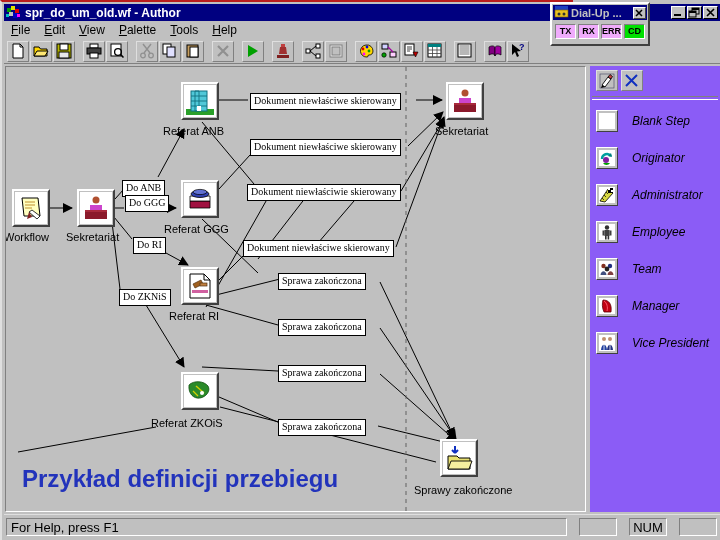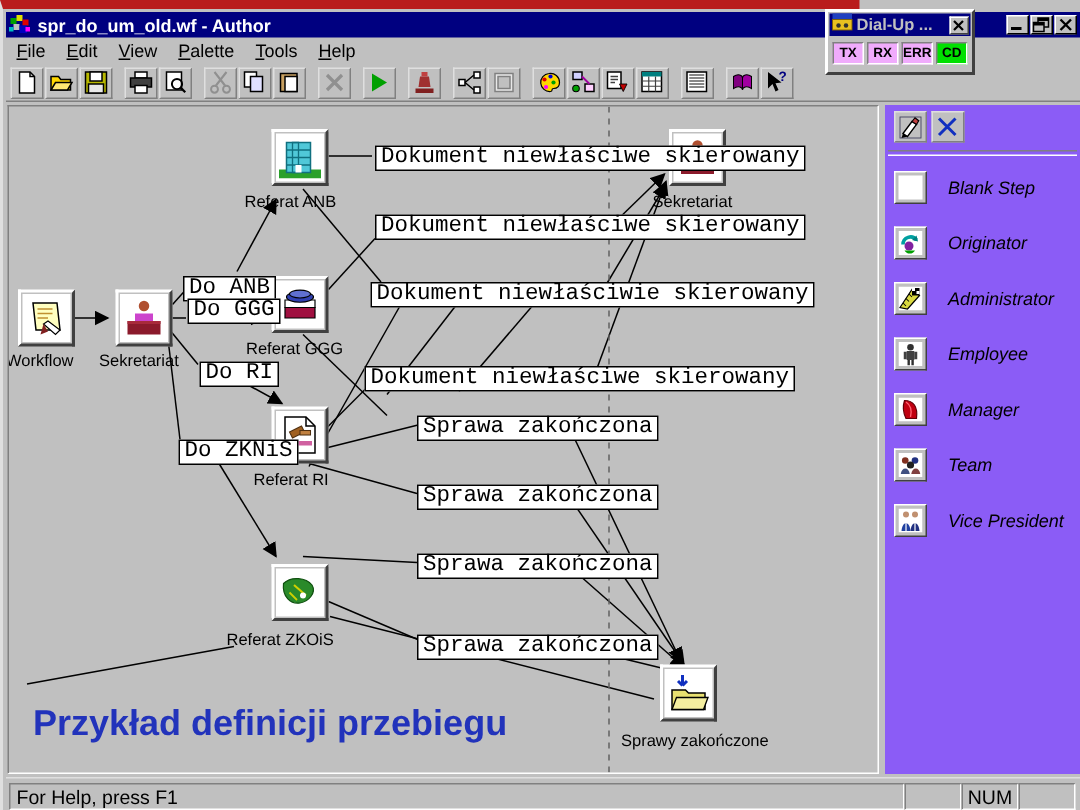--- a/index.html
+++ b/index.html
@@ -7,21 +7,21 @@
     width: 720px; height: 540px;
     overflow: hidden;
     background: #c0c0c0;
     font-family: "Liberation Sans", sans-serif;
   }
   #app {
     position: relative;
     width: 573px; height: 540px;
     background: #c0c0c0;
     border-left: 2px solid #dfdfdf;
-    border-top: 6px solid #b91c1c;
+    border-top: 2px solid #b91c1c;
     box-sizing: border-box;
   }
   
   #titlebar {
     position: absolute; left: 2px; top: 2px; width: 716px; height: 17px;
     background: #000080;
     display: flex; align-items: center;
   }
   #title-icon {
     width: 16px; height: 14px; margin-left: 2px; margin-right: 3px;
@@ -89,23 +89,23 @@
     width: 32px; height: 32px; background: #ffffff;
     display:flex; align-items:center; justify-content:center;
     box-sizing: border-box;
   }
   .nlabel {
     position: absolute; font-size: 11px; color: #000; white-space: nowrap;
     font-family: "Liberation Sans", sans-serif; text-align: left;
   }
   .elabel {
     position: absolute; background: #ffffff; border: 1px solid #000;
-    font-size: 15px; color: #000; white-space: nowrap;
+    font-size: 10px; color: #000; white-space: nowrap;
     padding: 0px 3px 1px 3px; line-height: 14px;
-    font-family: Liberation Mono, monospace;
+    font-family: Liberation Serif, serif;
   }
   #bigtitle {
     position: absolute; left: 16px; top: 398px;
     font-size: 24px; font-weight: bold; color: #2233bb;
     font-family: "Liberation Sans", sans-serif; white-space: nowrap;
   }
   
   #palette {
     position: absolute; left: 588px; top: 64px; width: 130px; height: 446px;
     background: #8b5cf6; box-sizing: border-box; font-style: italic;
@@ -143,21 +143,21 @@
   }
   #status-text {
     flex: 1; font-size: 13px; color: #000; padding-left: 4px;
     border-top: 1px solid #808080; border-left: 1px solid #808080;
     border-right: 1px solid #ffffff; border-bottom: 1px solid #ffffff;
     height: 18px; line-height: 17px; box-sizing: border-box;
     font-family: "Liberation Sans", sans-serif;
     margin-left: 2px;
   }
   .status-pane {
-    width: 38px; height: 18px; margin-left: 0; box-sizing: border-box;
+    width: 38px; height: 18px; margin-left: 12px; box-sizing: border-box;
     border-top: 1px solid #808080; border-left: 1px solid #808080;
     border-right: 1px solid #ffffff; border-bottom: 1px solid #ffffff;
     font-size: 13px; text-align: center; line-height: 17px; color: #000;
     font-family: "Liberation Sans", sans-serif;
   }
   .status-pane.last { margin-right: 3px; }
   
   #dialup {
     position: absolute; left: 548px; top: 0px; width: 100px; height: 44px;
     background: #c0c0c0; box-sizing: border-box;
@@ -611,38 +611,38 @@
           <rect x="6" y="12" width="1.6" height="3.5" fill="#303030"></rect>
           <rect x="8.6" y="12" width="1.6" height="3.5" fill="#303030"></rect>
         </svg>
       </span>
       <span class="pal-label">Employee</span>
     </div>
     <div class="pal-row">
       <span class="pal-icon">
         <svg width="16" height="16" viewBox="0 0 16 16">
           <rect x="0" y="0" width="16" height="16" fill="#ffffff"></rect>
-          <path d="M4 2 C10 2, 13 6, 12 14 L5 14 C3 10, 3 5, 4 2 Z" fill="#c00010" stroke="#600008" stroke-width="0.8"></path>
-          <path d="M5 3 C8 5, 9 9, 8 13" stroke="#ff6070" stroke-width="0.9" fill="none"></path>
-        </svg>
-      </span>
-      <span class="pal-label">Manager</span>
-    </div>
-    <div class="pal-row">
-      <span class="pal-icon">
-        <svg width="16" height="16" viewBox="0 0 16 16">
-          <rect x="0" y="0" width="16" height="16" fill="#ffffff"></rect>
           <circle cx="4.5" cy="5" r="2.2" fill="#803020"></circle>
           <circle cx="11" cy="5" r="2.2" fill="#203080"></circle>
           <circle cx="8" cy="8" r="2.4" fill="#202020"></circle>
           <path d="M1.5 14 C2 9, 7 9, 7.5 14 Z" fill="#405080"></path>
           <path d="M8.5 14 C9 9, 14 9, 14.5 14 Z" fill="#804040"></path>
         </svg>
       </span>
       <span class="pal-label">Team</span>
+    </div>
+    <div class="pal-row">
+      <span class="pal-icon">
+        <svg width="16" height="16" viewBox="0 0 16 16">
+          <rect x="0" y="0" width="16" height="16" fill="#ffffff"></rect>
+          <path d="M4 2 C10 2, 13 6, 12 14 L5 14 C3 10, 3 5, 4 2 Z" fill="#c00010" stroke="#600008" stroke-width="0.8"></path>
+          <path d="M5 3 C8 5, 9 9, 8 13" stroke="#ff6070" stroke-width="0.9" fill="none"></path>
+        </svg>
+      </span>
+      <span class="pal-label">Manager</span>
     </div>
     <div class="pal-row">
       <span class="pal-icon">
         <svg width="16" height="16" viewBox="0 0 16 16">
           <rect x="0" y="0" width="16" height="16" fill="#ffffff"></rect>
           <circle cx="5" cy="4" r="2" fill="#c09070"></circle>
           <circle cx="11" cy="4" r="2" fill="#c09070"></circle>
           <path d="M2 15 C2.5 8, 7.5 8, 8 15 Z" fill="#2040a0"></path>
           <path d="M8 15 C8.5 8, 13.5 8, 14 15 Z" fill="#203080"></path>
           <path d="M5 8 l0 7 M11 8 l0 7" stroke="#ffffff" stroke-width="0.8"></path>

